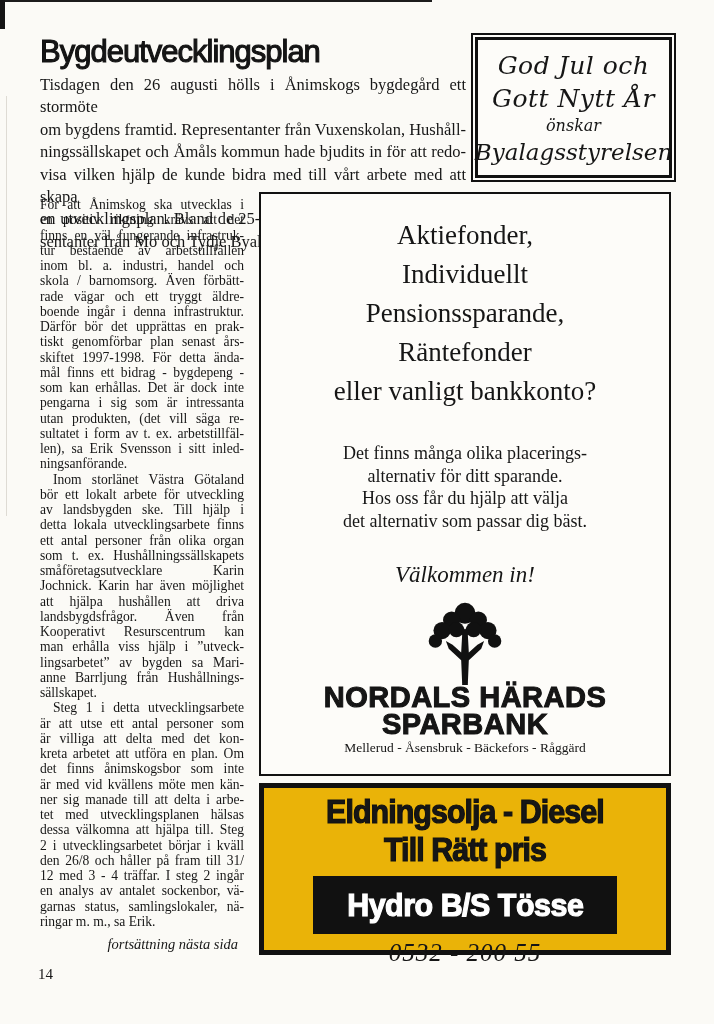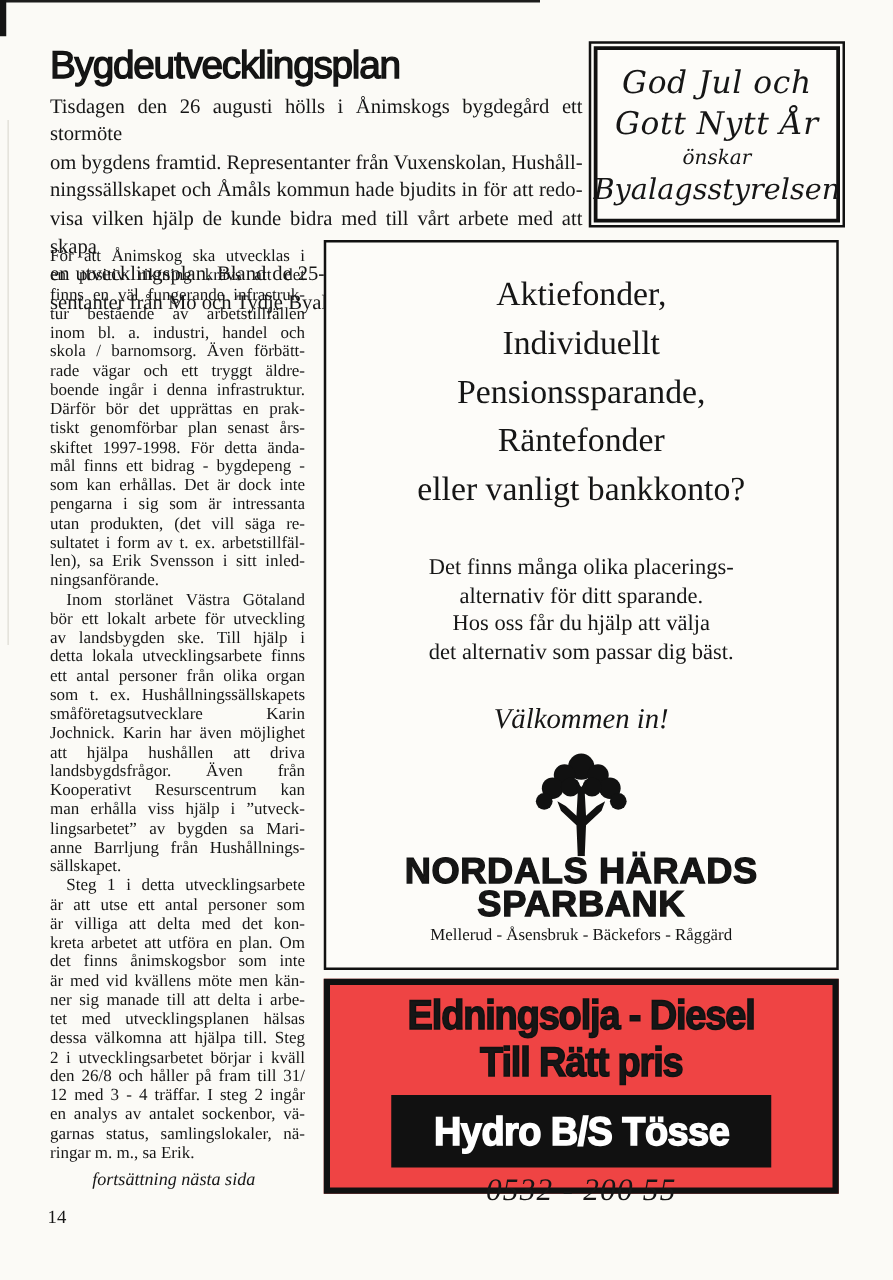--- a/index.html
+++ b/index.html
@@ -44,21 +44,21 @@
   .jgroup > .jline:last-child{text-align-last:left;}
 
   
   .body-col{
     position:absolute;left:40px;top:197px;width:204px;
     font-size:13.6px;line-height:15.25px;
   }
   .para{margin:0;}
   .para.indent > .jline:first-child{text-indent:13px;}
   .continuation{
-    position:absolute;left:40px;top:936px;width:198px;text-align:center;
+    position:absolute;left:40px;top:936px;width:198px;text-align:right;
     font-style:italic;font-size:14.5px;
   }
   .page-number{position:absolute;left:38px;top:966px;font-size:15px;}
 
   
   .bank-box{
     position:absolute;left:259px;top:192px;width:412px;height:584px;
     border:2px solid #111;box-sizing:border-box;background:#fdfcf9;
   }
   .bank-headline{position:absolute;left:0;top:22px;width:100%;text-align:center;
@@ -71,21 +71,21 @@
     display:flex;align-items:center;justify-content:center;}
   .bank-name{position:absolute;left:0;top:490px;width:100%;text-align:center;
     font-family:"Liberation Sans", sans-serif;font-weight:bold;
     -webkit-text-stroke:1px #111;font-size:29px;line-height:27px;letter-spacing:0.5px;}
   .bank-towns{position:absolute;left:0;top:546px;width:100%;text-align:center;
     font-size:13.5px;}
 
   
   .fuel-box{
     position:absolute;left:259px;top:783px;width:412px;height:172px;
-    border:5px solid #111;box-sizing:border-box;background:#ef4444;text-align:center;
+    border:5px solid #111;box-sizing:border-box;background:#eab308;text-align:center;
   }
   .heavy{
     font-family:"Liberation Sans", sans-serif;font-weight:bold;
     -webkit-text-stroke:1.2px #111;letter-spacing:-1px;
   }
   .fuel-line{font-size:33px;line-height:38px;}
   .fuel-line:first-child{margin-top:5px;}
   .fuel-line > span{display:inline-block;transform:scaleX(0.92);}
   .fuel-bar{
     margin:7px auto 0 auto;width:304px;height:58px;background:#111;

